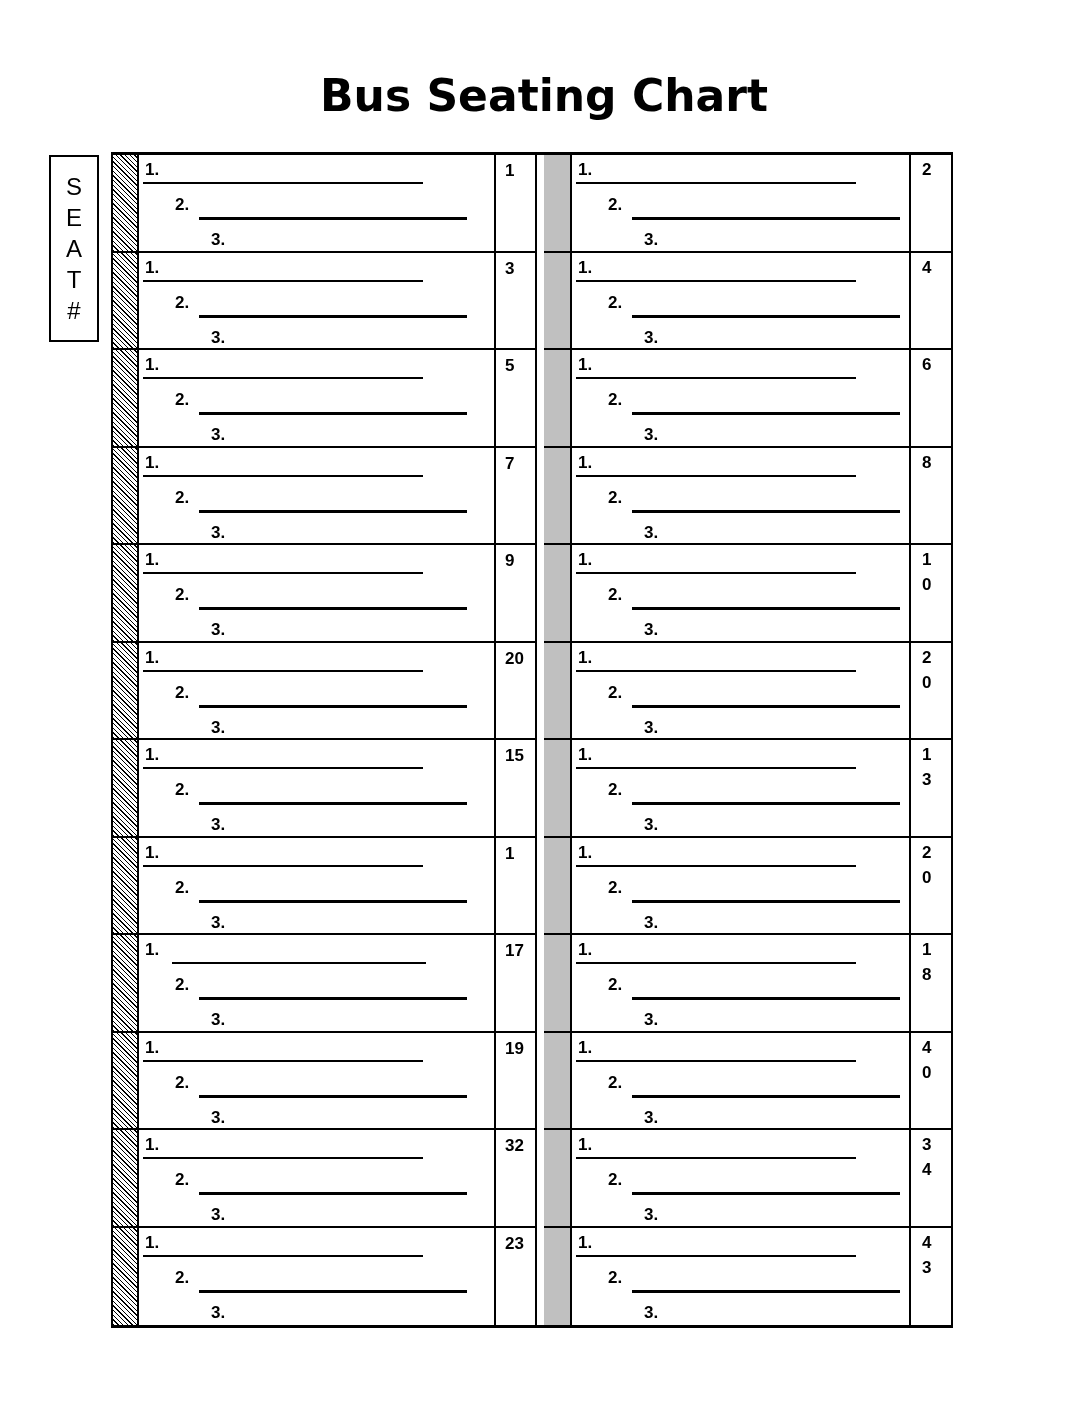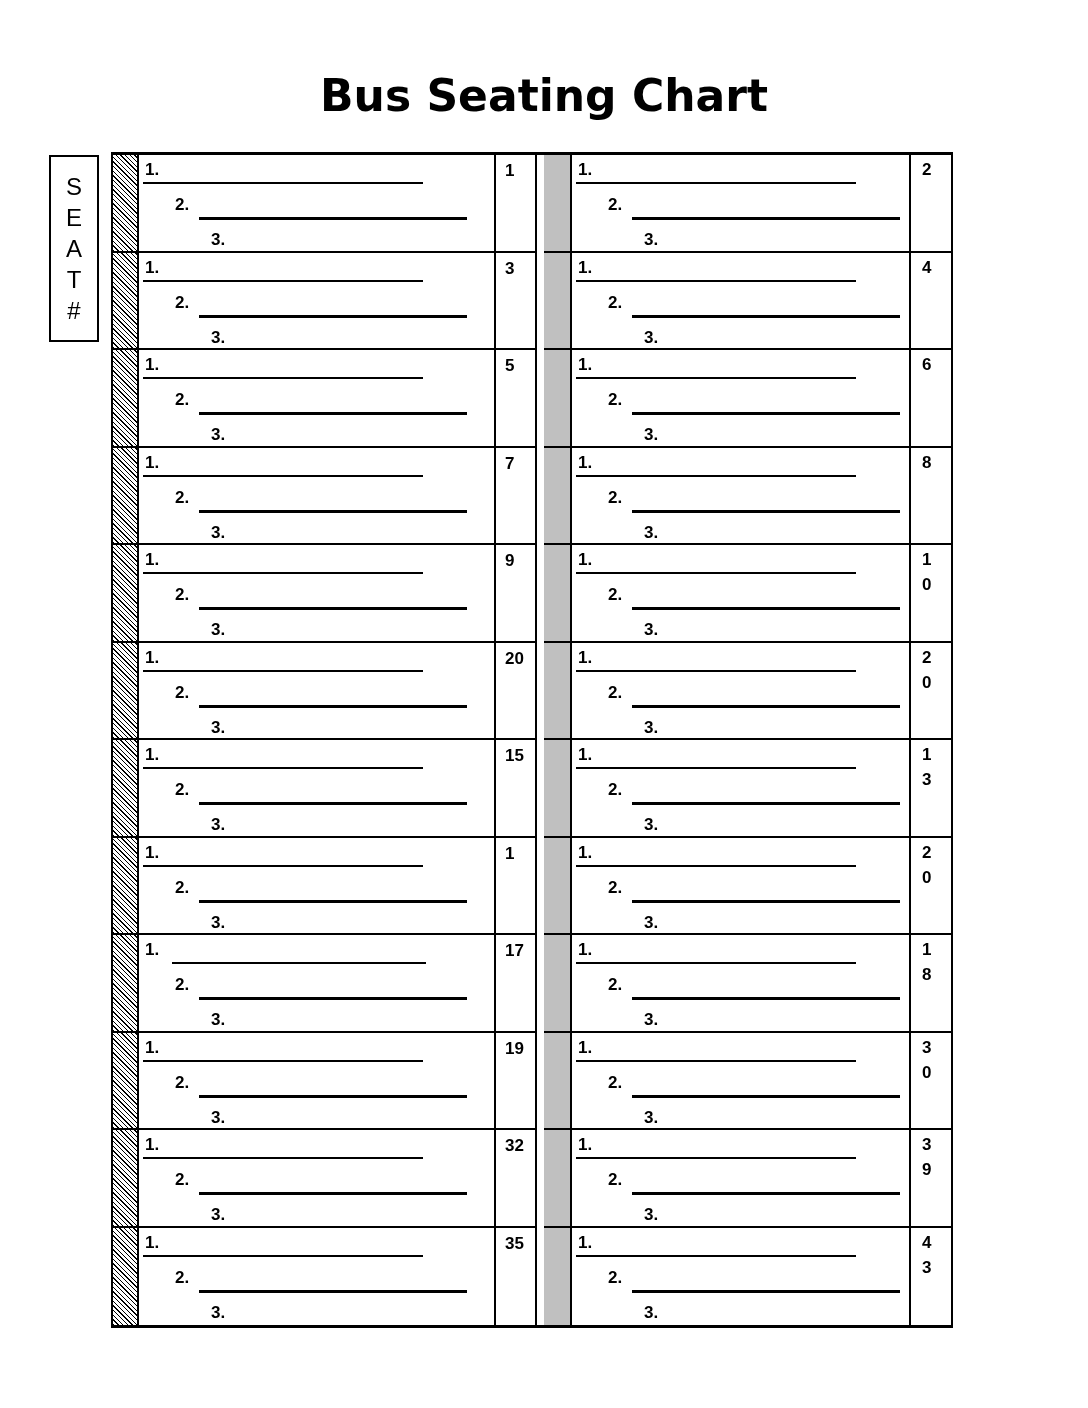--- a/index.html
+++ b/index.html
@@ -345,21 +345,21 @@
     <div class="cell num num-l">19</div>
     <div class="cell gap"></div>
     <div class="cell aisle" style="background: rgb(192, 192, 192);"></div>
     <div class="cell content content-r">
       <span class="lbl lbl1">1.</span>
       <div class="ul ul1" style="background: rgb(0, 0, 0);"></div>
       <span class="lbl lbl2">2.</span>
       <div class="ul ul2" style="background: rgb(0, 0, 0);"></div>
       <span class="lbl lbl3">3.</span>
     </div>
-    <div class="cell num num-r">30</div>
+    <div class="cell num num-r">40</div>
   </div>
 
   <div class="row">
     <div class="cell hatch"></div>
     <div class="cell content content-l">
       <span class="lbl lbl1">1.</span>
       <div class="ul ul1" style="background: rgb(0, 0, 0);"></div>
       <span class="lbl lbl2">2.</span>
       <div class="ul ul2" style="background: rgb(0, 0, 0);"></div>
       <span class="lbl lbl3">3.</span>
@@ -367,33 +367,33 @@
     <div class="cell num num-l">32</div>
     <div class="cell gap"></div>
     <div class="cell aisle" style="background: rgb(192, 192, 192);"></div>
     <div class="cell content content-r">
       <span class="lbl lbl1">1.</span>
       <div class="ul ul1" style="background: rgb(0, 0, 0);"></div>
       <span class="lbl lbl2">2.</span>
       <div class="ul ul2" style="background: rgb(0, 0, 0);"></div>
       <span class="lbl lbl3">3.</span>
     </div>
-    <div class="cell num num-r">39</div>
-  </div>
-
-  <div class="row">
-    <div class="cell hatch"></div>
-    <div class="cell content content-l">
-      <span class="lbl lbl1">1.</span>
-      <div class="ul ul1" style="background: rgb(0, 0, 0);"></div>
-      <span class="lbl lbl2">2.</span>
-      <div class="ul ul2" style="background: rgb(0, 0, 0);"></div>
-      <span class="lbl lbl3">3.</span>
-    </div>
-    <div class="cell num num-l">35</div>
+    <div class="cell num num-r">34</div>
+  </div>
+
+  <div class="row">
+    <div class="cell hatch"></div>
+    <div class="cell content content-l">
+      <span class="lbl lbl1">1.</span>
+      <div class="ul ul1" style="background: rgb(0, 0, 0);"></div>
+      <span class="lbl lbl2">2.</span>
+      <div class="ul ul2" style="background: rgb(0, 0, 0);"></div>
+      <span class="lbl lbl3">3.</span>
+    </div>
+    <div class="cell num num-l">23</div>
     <div class="cell gap"></div>
     <div class="cell aisle" style="background: rgb(192, 192, 192);"></div>
     <div class="cell content content-r">
       <span class="lbl lbl1">1.</span>
       <div class="ul ul1" style="background: rgb(0, 0, 0);"></div>
       <span class="lbl lbl2">2.</span>
       <div class="ul ul2" style="background: rgb(0, 0, 0);"></div>
       <span class="lbl lbl3">3.</span>
     </div>
     <div class="cell num num-r">43</div>

